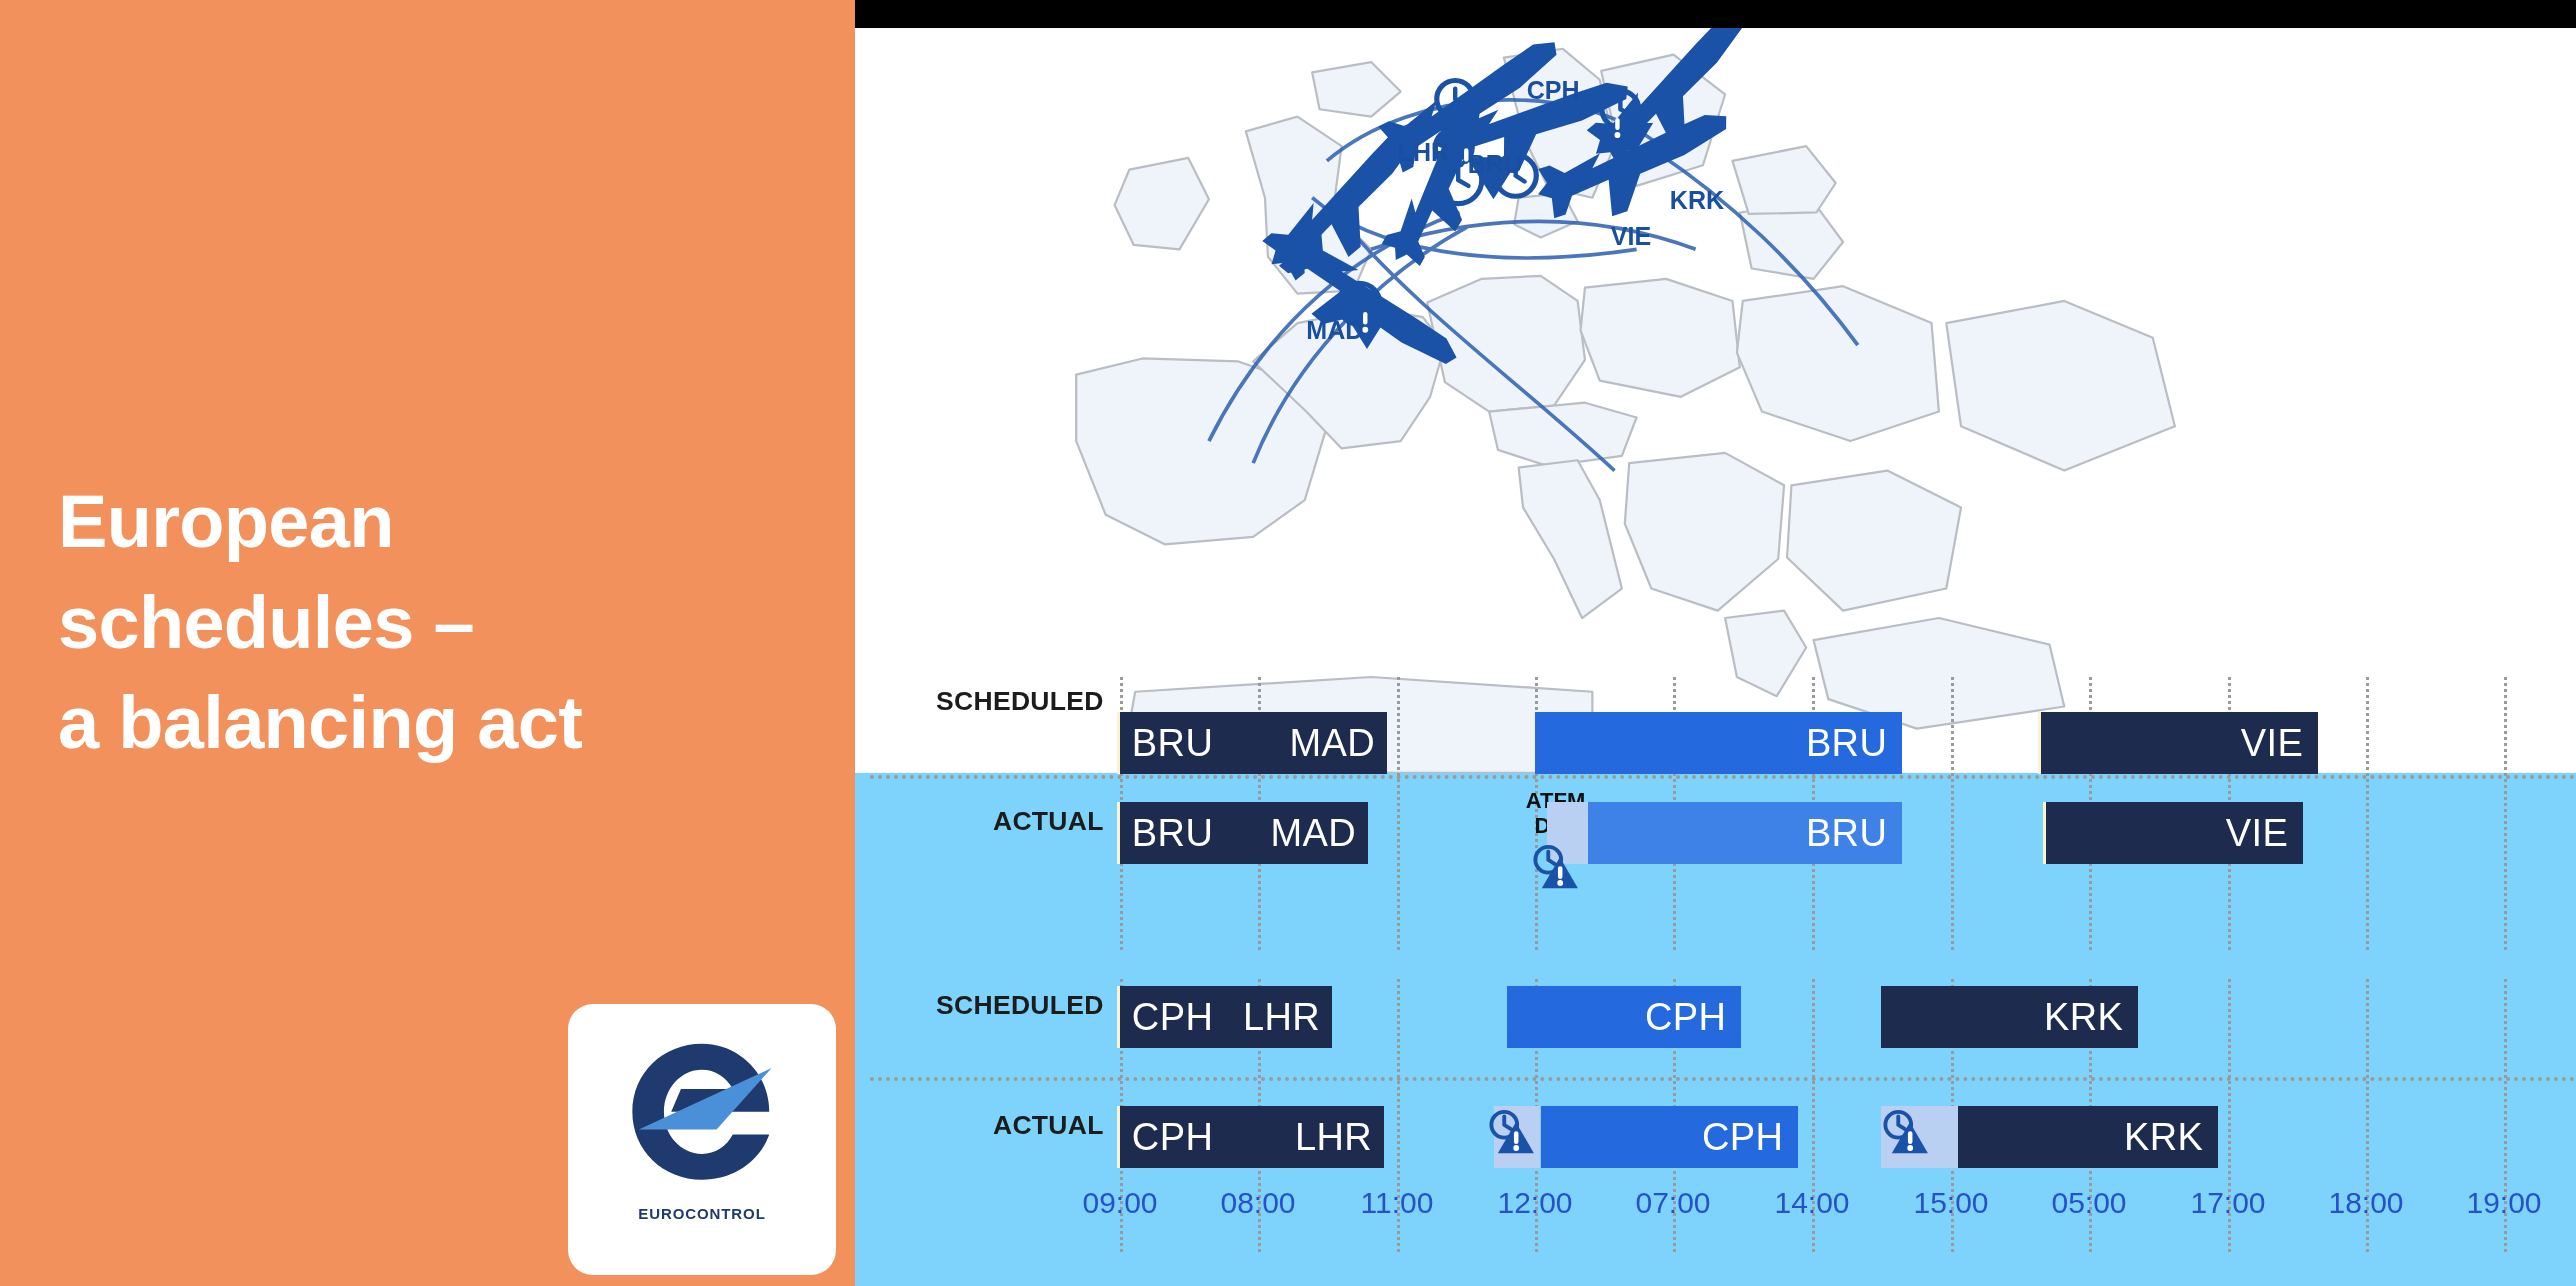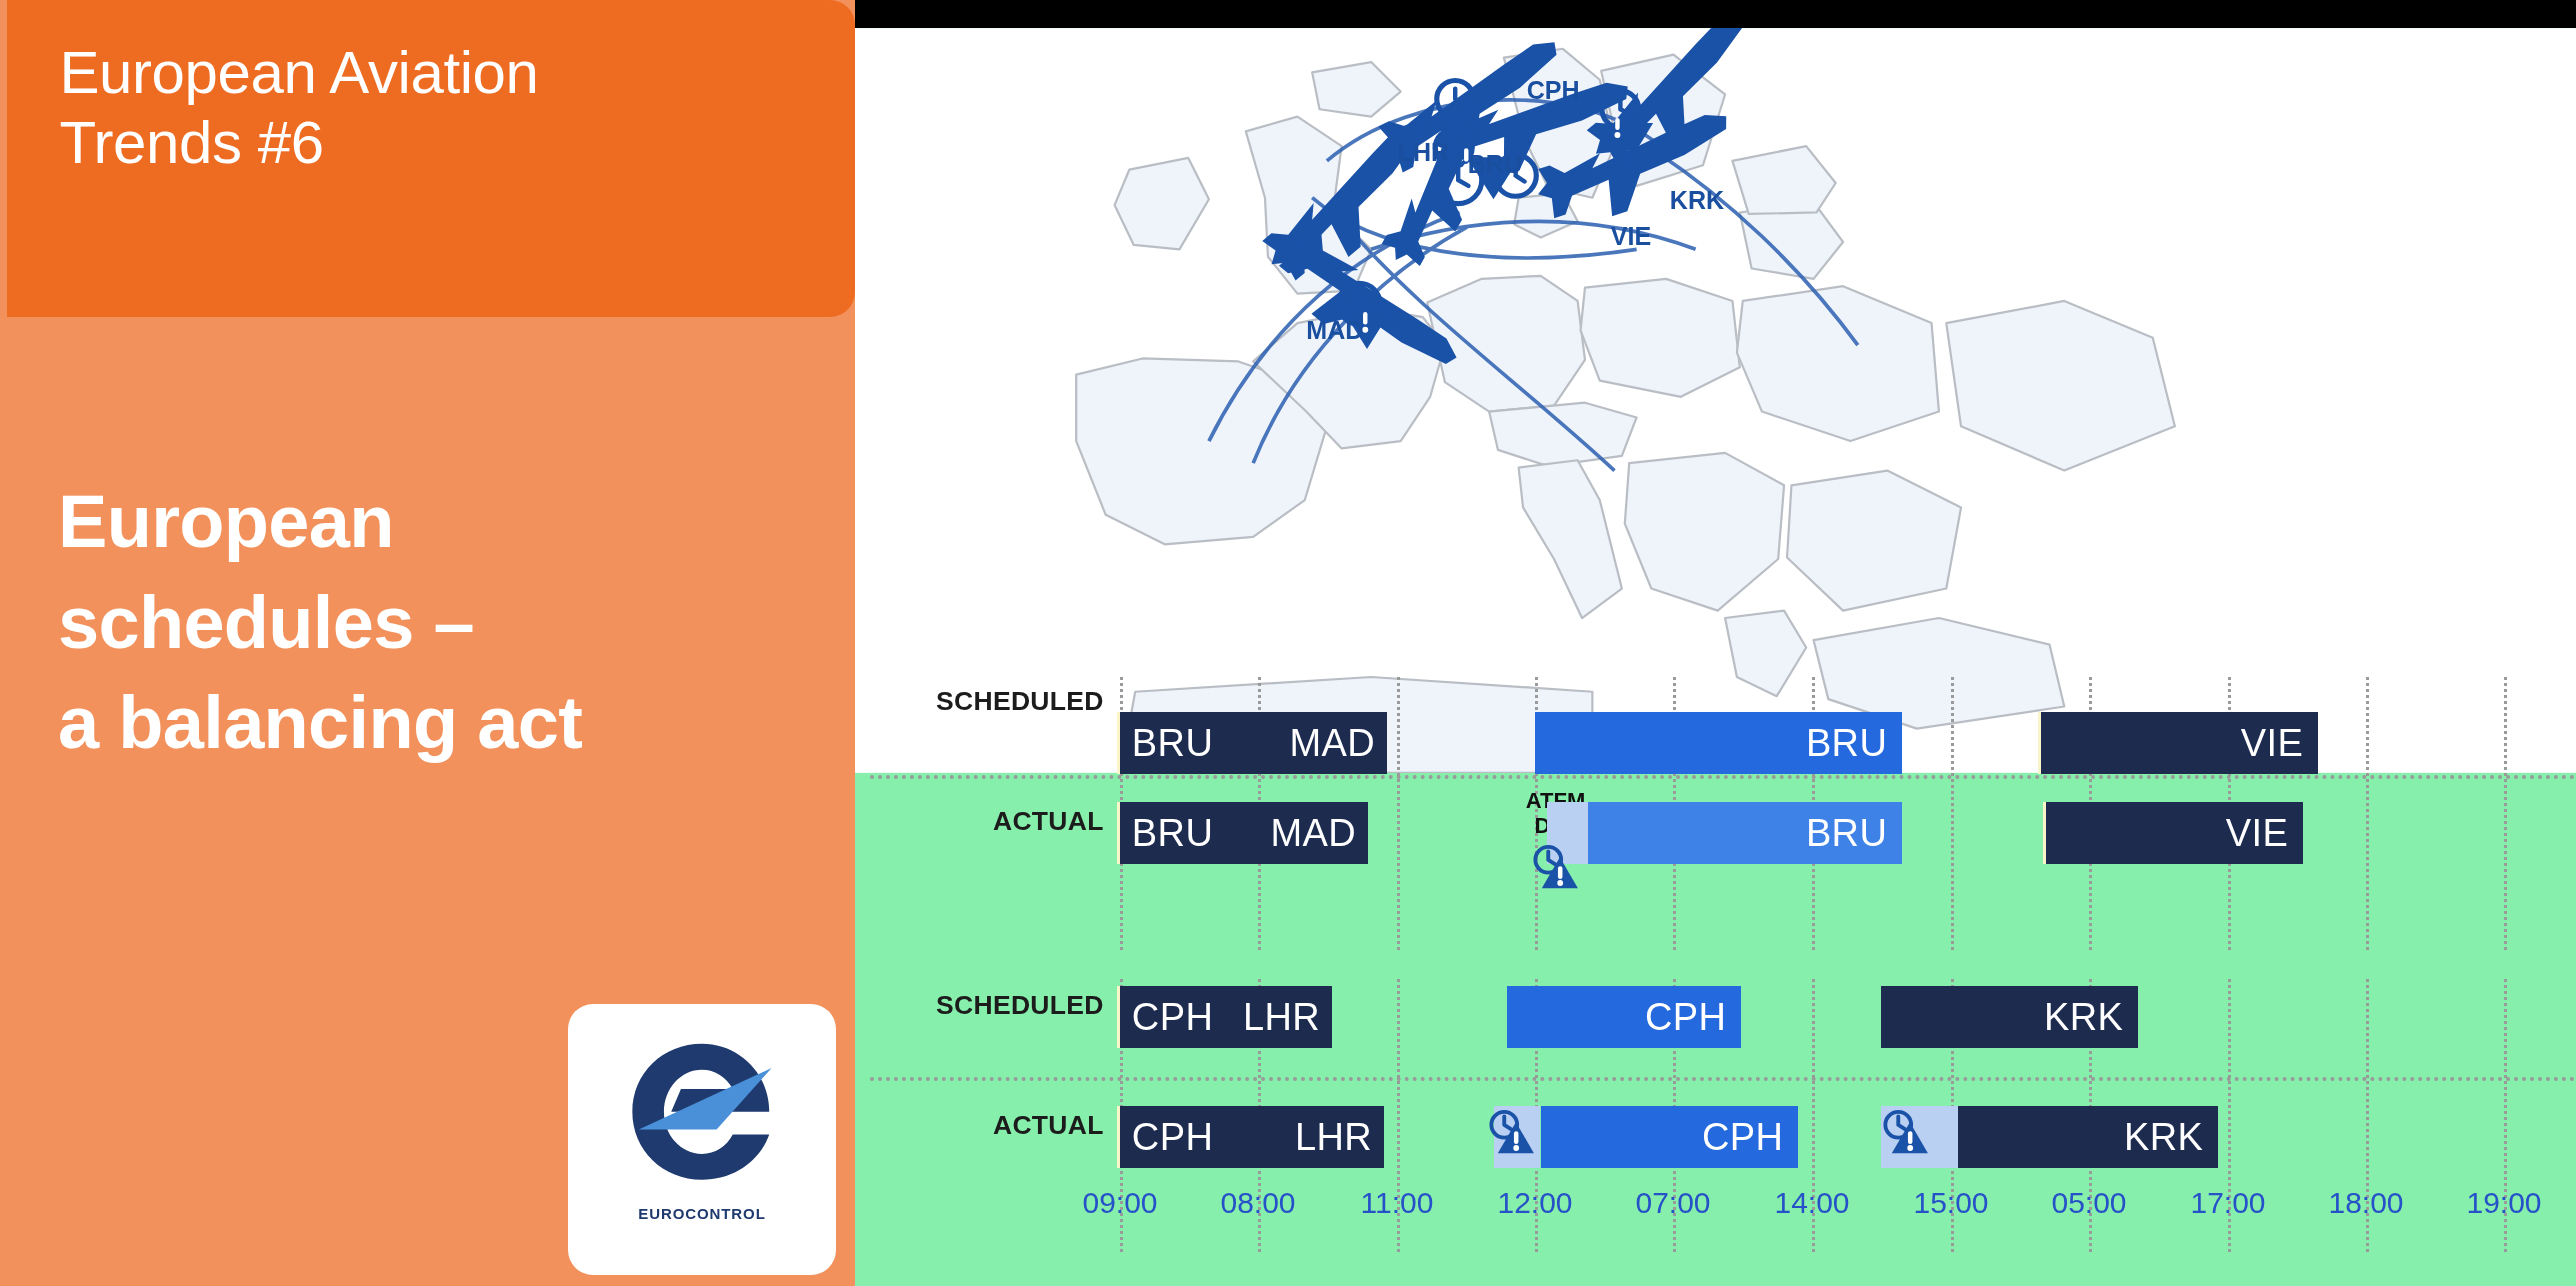--- a/index.html
+++ b/index.html
@@ -20,21 +20,21 @@
 
   
   #logo-card{position:absolute;left:568px;top:1004px;width:268px;height:271px;
       background:#ffffff;border-radius:25px;}
   #logo-mark{position:absolute;left:53px;top:29.5px;width:162px;height:162px;}
   #logo-word{position:absolute;left:0;right:0;top:201px;text-align:center;
       color:#1F3A6E;font-size:15px;font-weight:700;letter-spacing:0.9px;}
 
   
   #stage{position:absolute;left:855px;top:28px;width:1721px;height:1259px;
-      background:#86efac;overflow:hidden;}
+      background:#7dd3fc;overflow:hidden;}
   #map-rule{position:absolute;left:0;top:50px;width:100%;height:2.2px;background:#eceef2;}
   #map-svg{position:absolute;left:0;top:0;width:1721px;height:745px;}
 
   
   #gantt{position:absolute;left:0;top:0;width:1721px;height:1259px;padding-left:27px;}
   .vgrid{position:absolute;width:0;border-left:3.7px dotted #9a9a9a;}
   .hgrid{position:absolute;height:0;border-top:4.4px dotted #9a9a9a;}
   .rowlabel{position:absolute;color:#1c1c1c;font-weight:700;font-size:26.5px;
       letter-spacing:0.3px;text-align:right;}
   .bar{position:absolute;height:62px;display:flex;align-items:center;
@@ -52,24 +52,20 @@
       line-height:1.12;text-align:center;}
   .warnicon{position:absolute;width:52px;height:49px;}
   .tick{position:absolute;color:#2651C8;font-size:30px;font-weight:400;
       text-align:center;width:118px;}
 </style>
 </head>
 <body>
 
 <div id="left-panel">
 
-  <div id="title-card">
-    <div id="title-text">European Aviation
-Trends #6</div>
-  </div>
 
   <div id="subtitle-text">European
 schedules –
 a balancing act</div>
 
   <div id="logo-card">
     <svg id="logo-mark" viewBox="0 0 200 200">
       <path d="M100 12 C52 12 14 48 14 96 C14 144 52 180 100 180 C140 180 172 156 183 124 L138 124 C130 139 116 148 100 148 C74 148 53 125 53 96 C53 67 74 44 100 44 C116 44 130 53 138 68 L74 68 L62 96 L183 96 C183 48 145 12 100 12 Z" fill="#1F3A6E"></path>
       <path d="M186 42 L22 118 L118 118 Z" fill="#4A90D9"></path>
     </svg>

